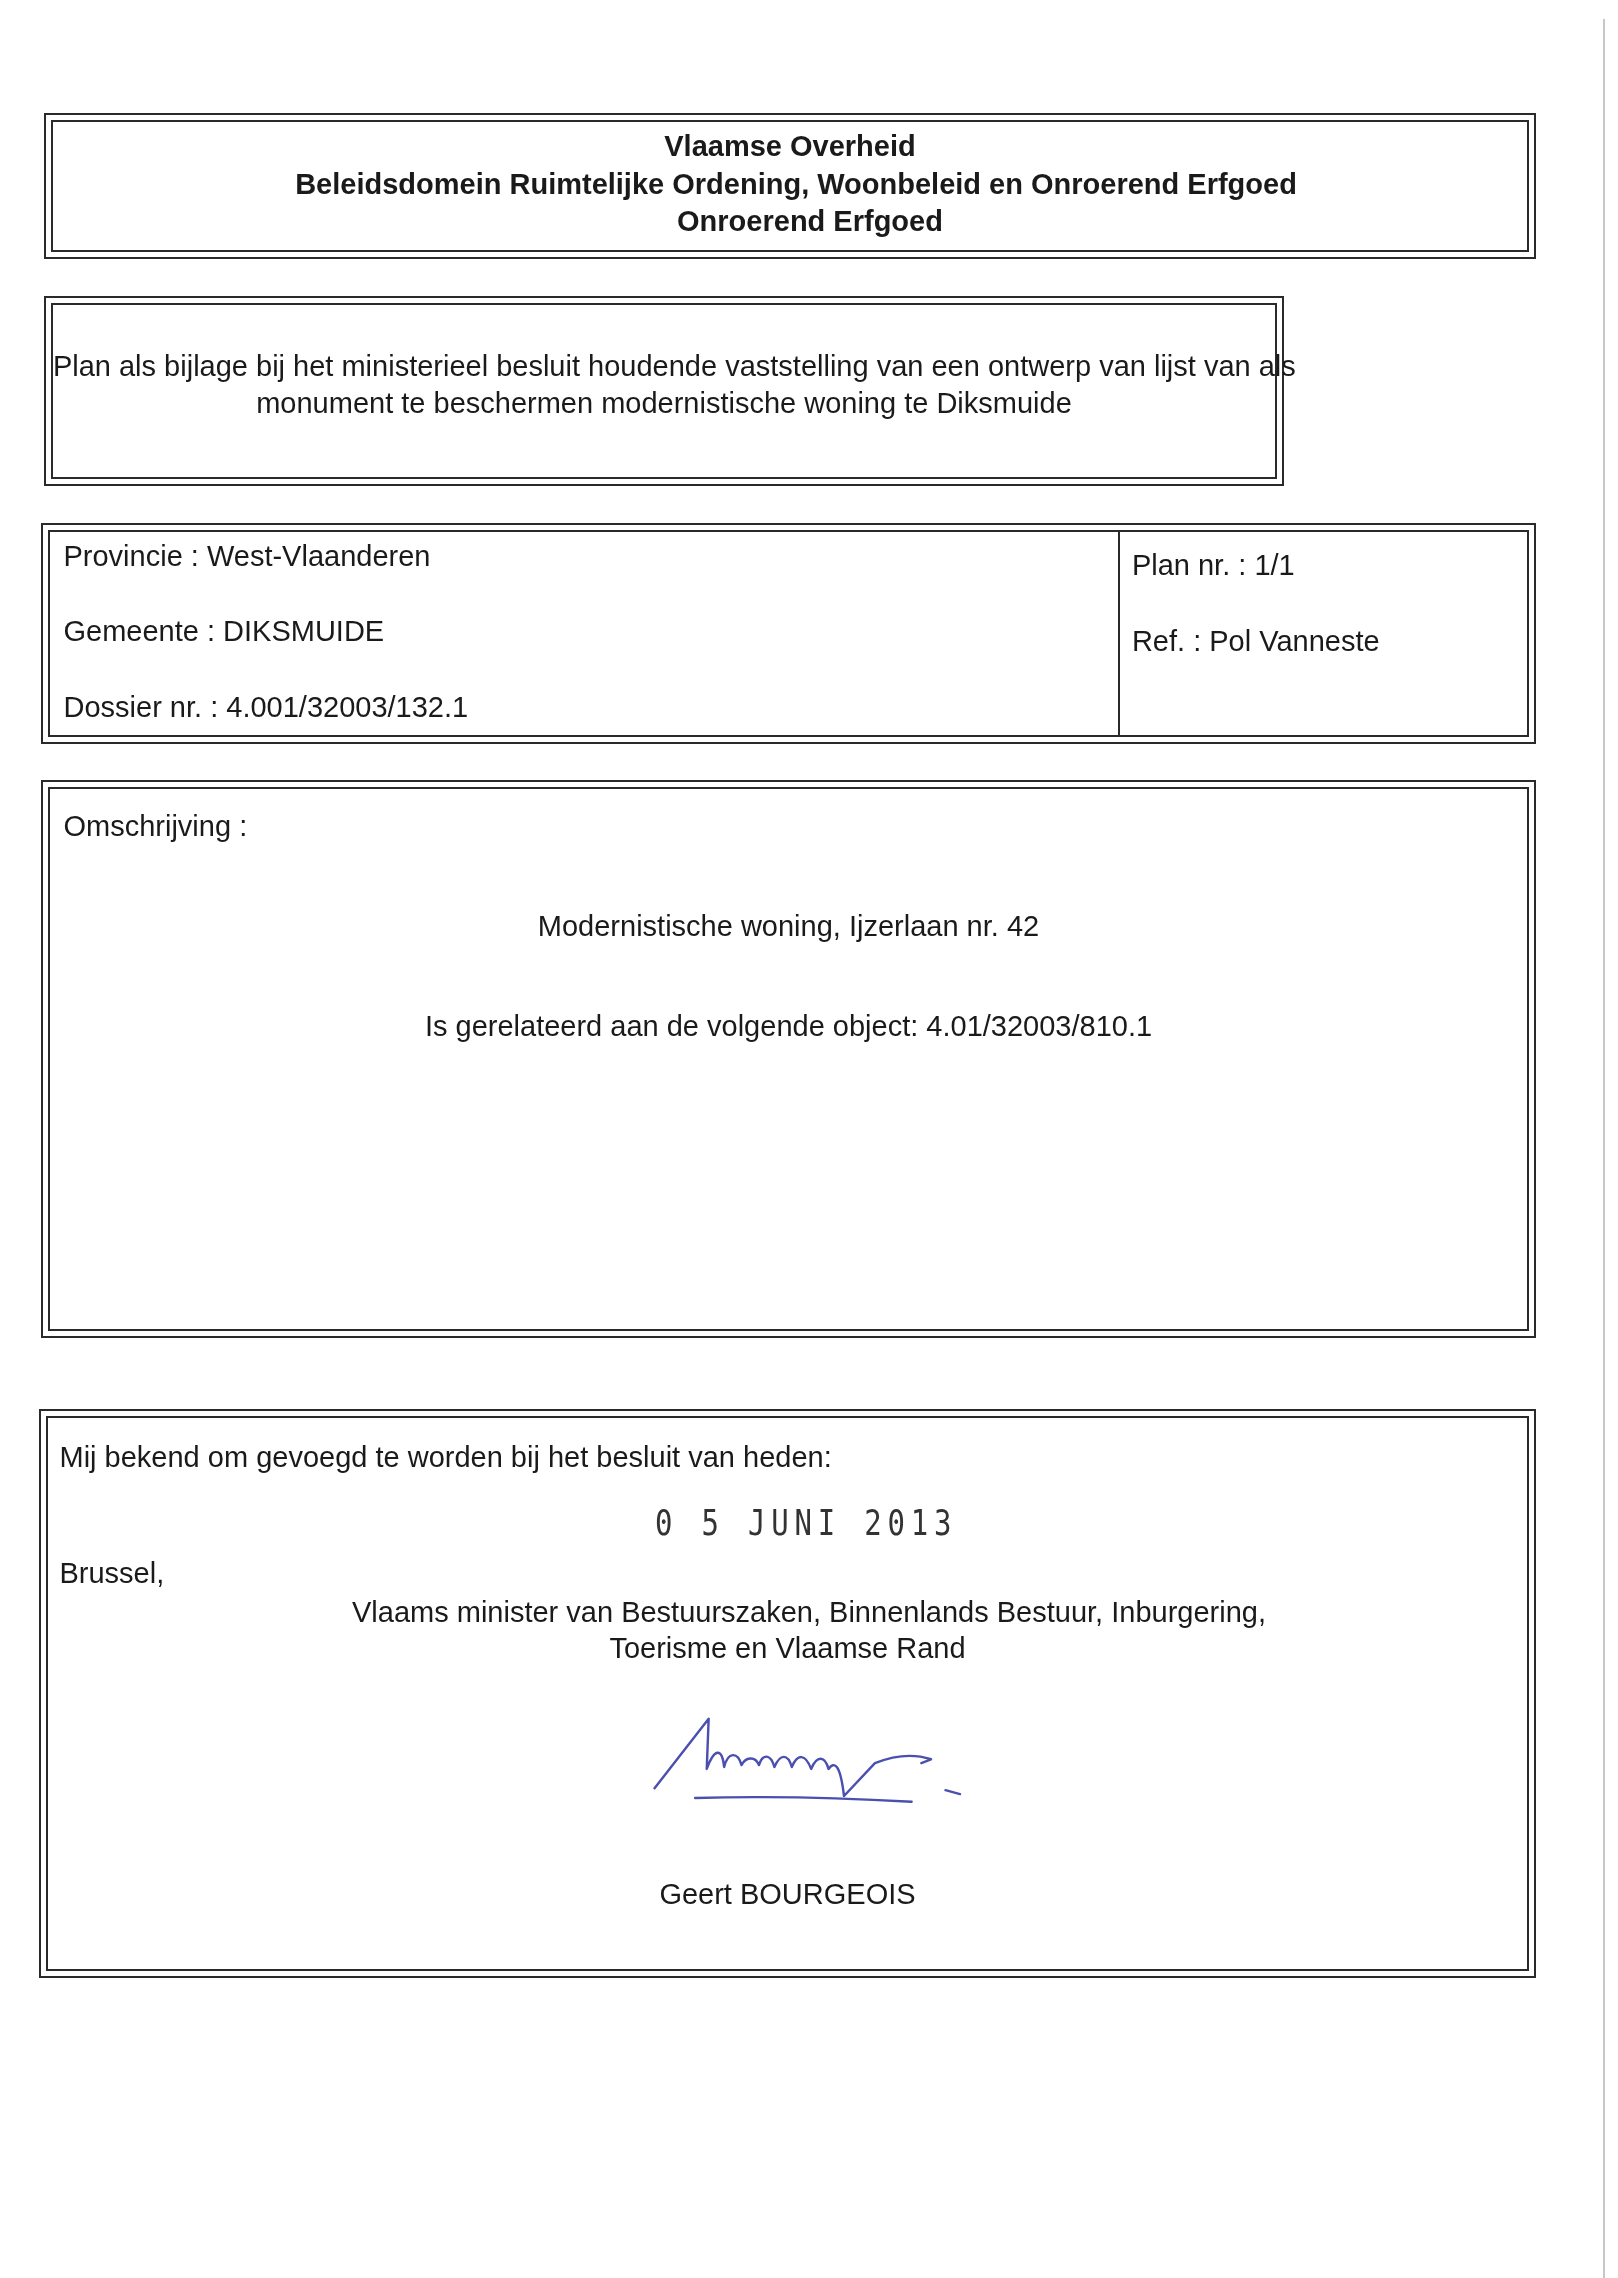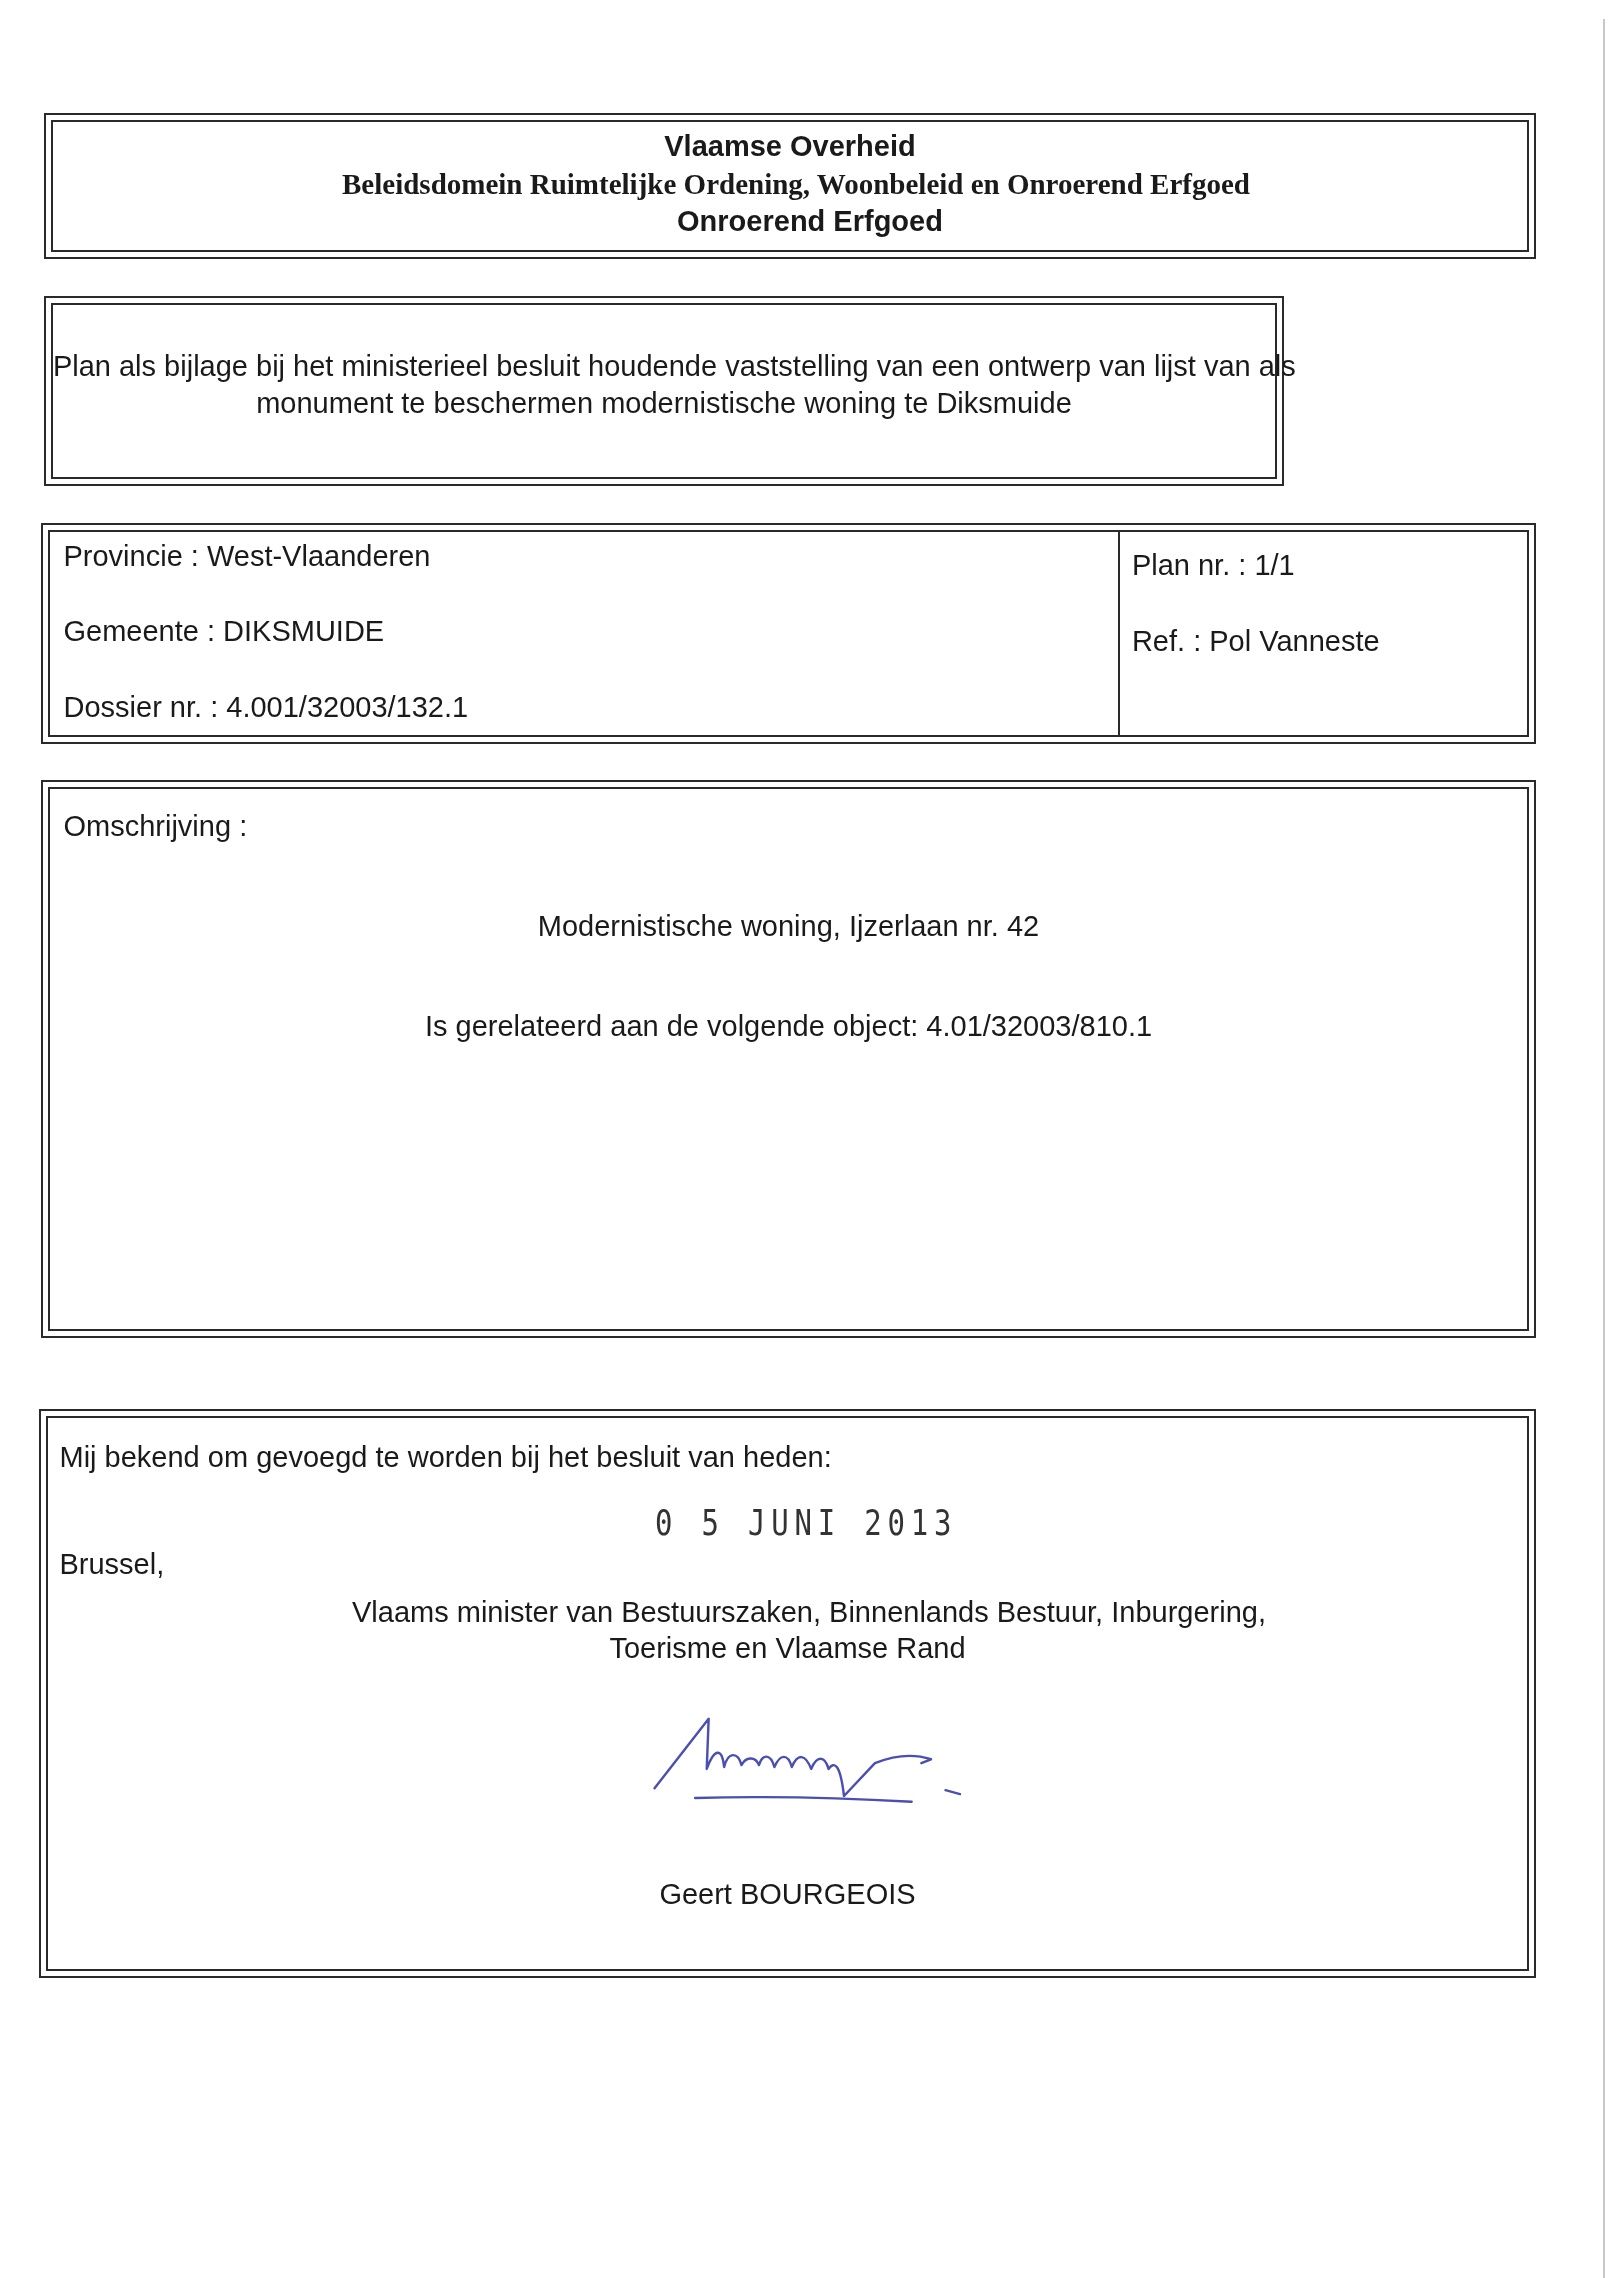--- a/index.html
+++ b/index.html
@@ -23,21 +23,21 @@
   .stamp { font-family:"DejaVu Sans Mono", monospace; font-size:29px; color:#333; letter-spacing:5.8px; transform:scaleY(1.25); }
 </style>
 </head>
 <body>
 
 <div class="scanline"></div>
 
 <div class="box" id="box-header">
   <div class="inner">
     <div class="t center bold f30" style="left:0;right:0;top:7.8px;">Vlaamse Overheid</div>
-    <div class="t center bold f30" style="left:12px;right:0;top:46px;font-family:Liberation Serif, serif;">Beleidsdomein Ruimtelijke Ordening, Woonbeleid en Onroerend Erfgoed</div>
+    <div class="t center bold f30" style="left:12px;right:0;top:46px;">Beleidsdomein Ruimtelijke Ordening, Woonbeleid en Onroerend Erfgoed</div>
     <div class="t center bold f30" style="left:0;right:0;top:83px;padding-left:40px;">Onroerend Erfgoed</div>
   </div>
 </div>
 
 <div class="box" id="box-title">
   <div class="inner">
     <div class="t center f30" style="left:0;right:0;top:45px;">Plan als bijlage bij het ministerieel besluit houdende vaststelling van een ontwerp van lijst van als</div>
     <div class="t center f30" style="left:0;right:0;top:82px;">monument te beschermen modernistische woning te Diksmuide</div>
   </div>
 </div>
@@ -58,21 +58,21 @@
     <div class="t f30" style="left:13.6px;top:21.3px;">Omschrijving :</div>
     <div class="t center f30" style="left:0;right:0;top:121px;">Modernistische woning, Ijzerlaan nr. 42</div>
     <div class="t center f30" style="left:0;right:0;top:221px;">Is gerelateerd aan de volgende object: 4.01/32003/810.1</div>
   </div>
 </div>
 
 <div class="box" id="box-sign">
   <div class="inner">
     <div class="t f30" style="left:11.6px;top:23px;">Mij bekend om gevoegd te worden bij het besluit van heden:</div>
     <div class="t stamp" style="left:607px;top:87px;">0 5 JUNI 2013</div>
-    <div class="t f30" style="left:11.6px;top:130px;">Brussel,</div>
+    <div class="t f30" style="left:11.6px;top:139px;">Brussel,</div>
     <div class="t center f30" style="left:0;right:0;top:178px;padding-left:43px;">Vlaams minister van Bestuurszaken, Binnenlands Bestuur, Inburgering,</div>
     <div class="t center f30" style="left:0;right:0;top:214px;">Toerisme en Vlaamse Rand</div>
 
     <svg class="t" style="left:602px;top:291px;" width="388" height="116" viewBox="0 0 400 120">
       <g fill="none" stroke="#4a4fb0" stroke-width="2.5" stroke-linecap="round" stroke-linejoin="round">
         <path d="M4 82 L60 10 L58 62 C66 40, 74 40, 76 60 C80 44, 90 44, 94 58 C98 50, 108 48, 112 58 C116 46, 124 46, 128 60 C134 46, 142 46, 146 60 C152 46, 160 46, 166 62 C172 48, 180 48, 184 62 C190 54, 196 56, 200 90 L232 56 C252 48, 272 46, 290 52 L280 56"></path>
         <path d="M46 92 C120 90, 200 92, 270 96"></path>
         <path d="M305 84 L320 88"></path>
       </g>
     </svg>

